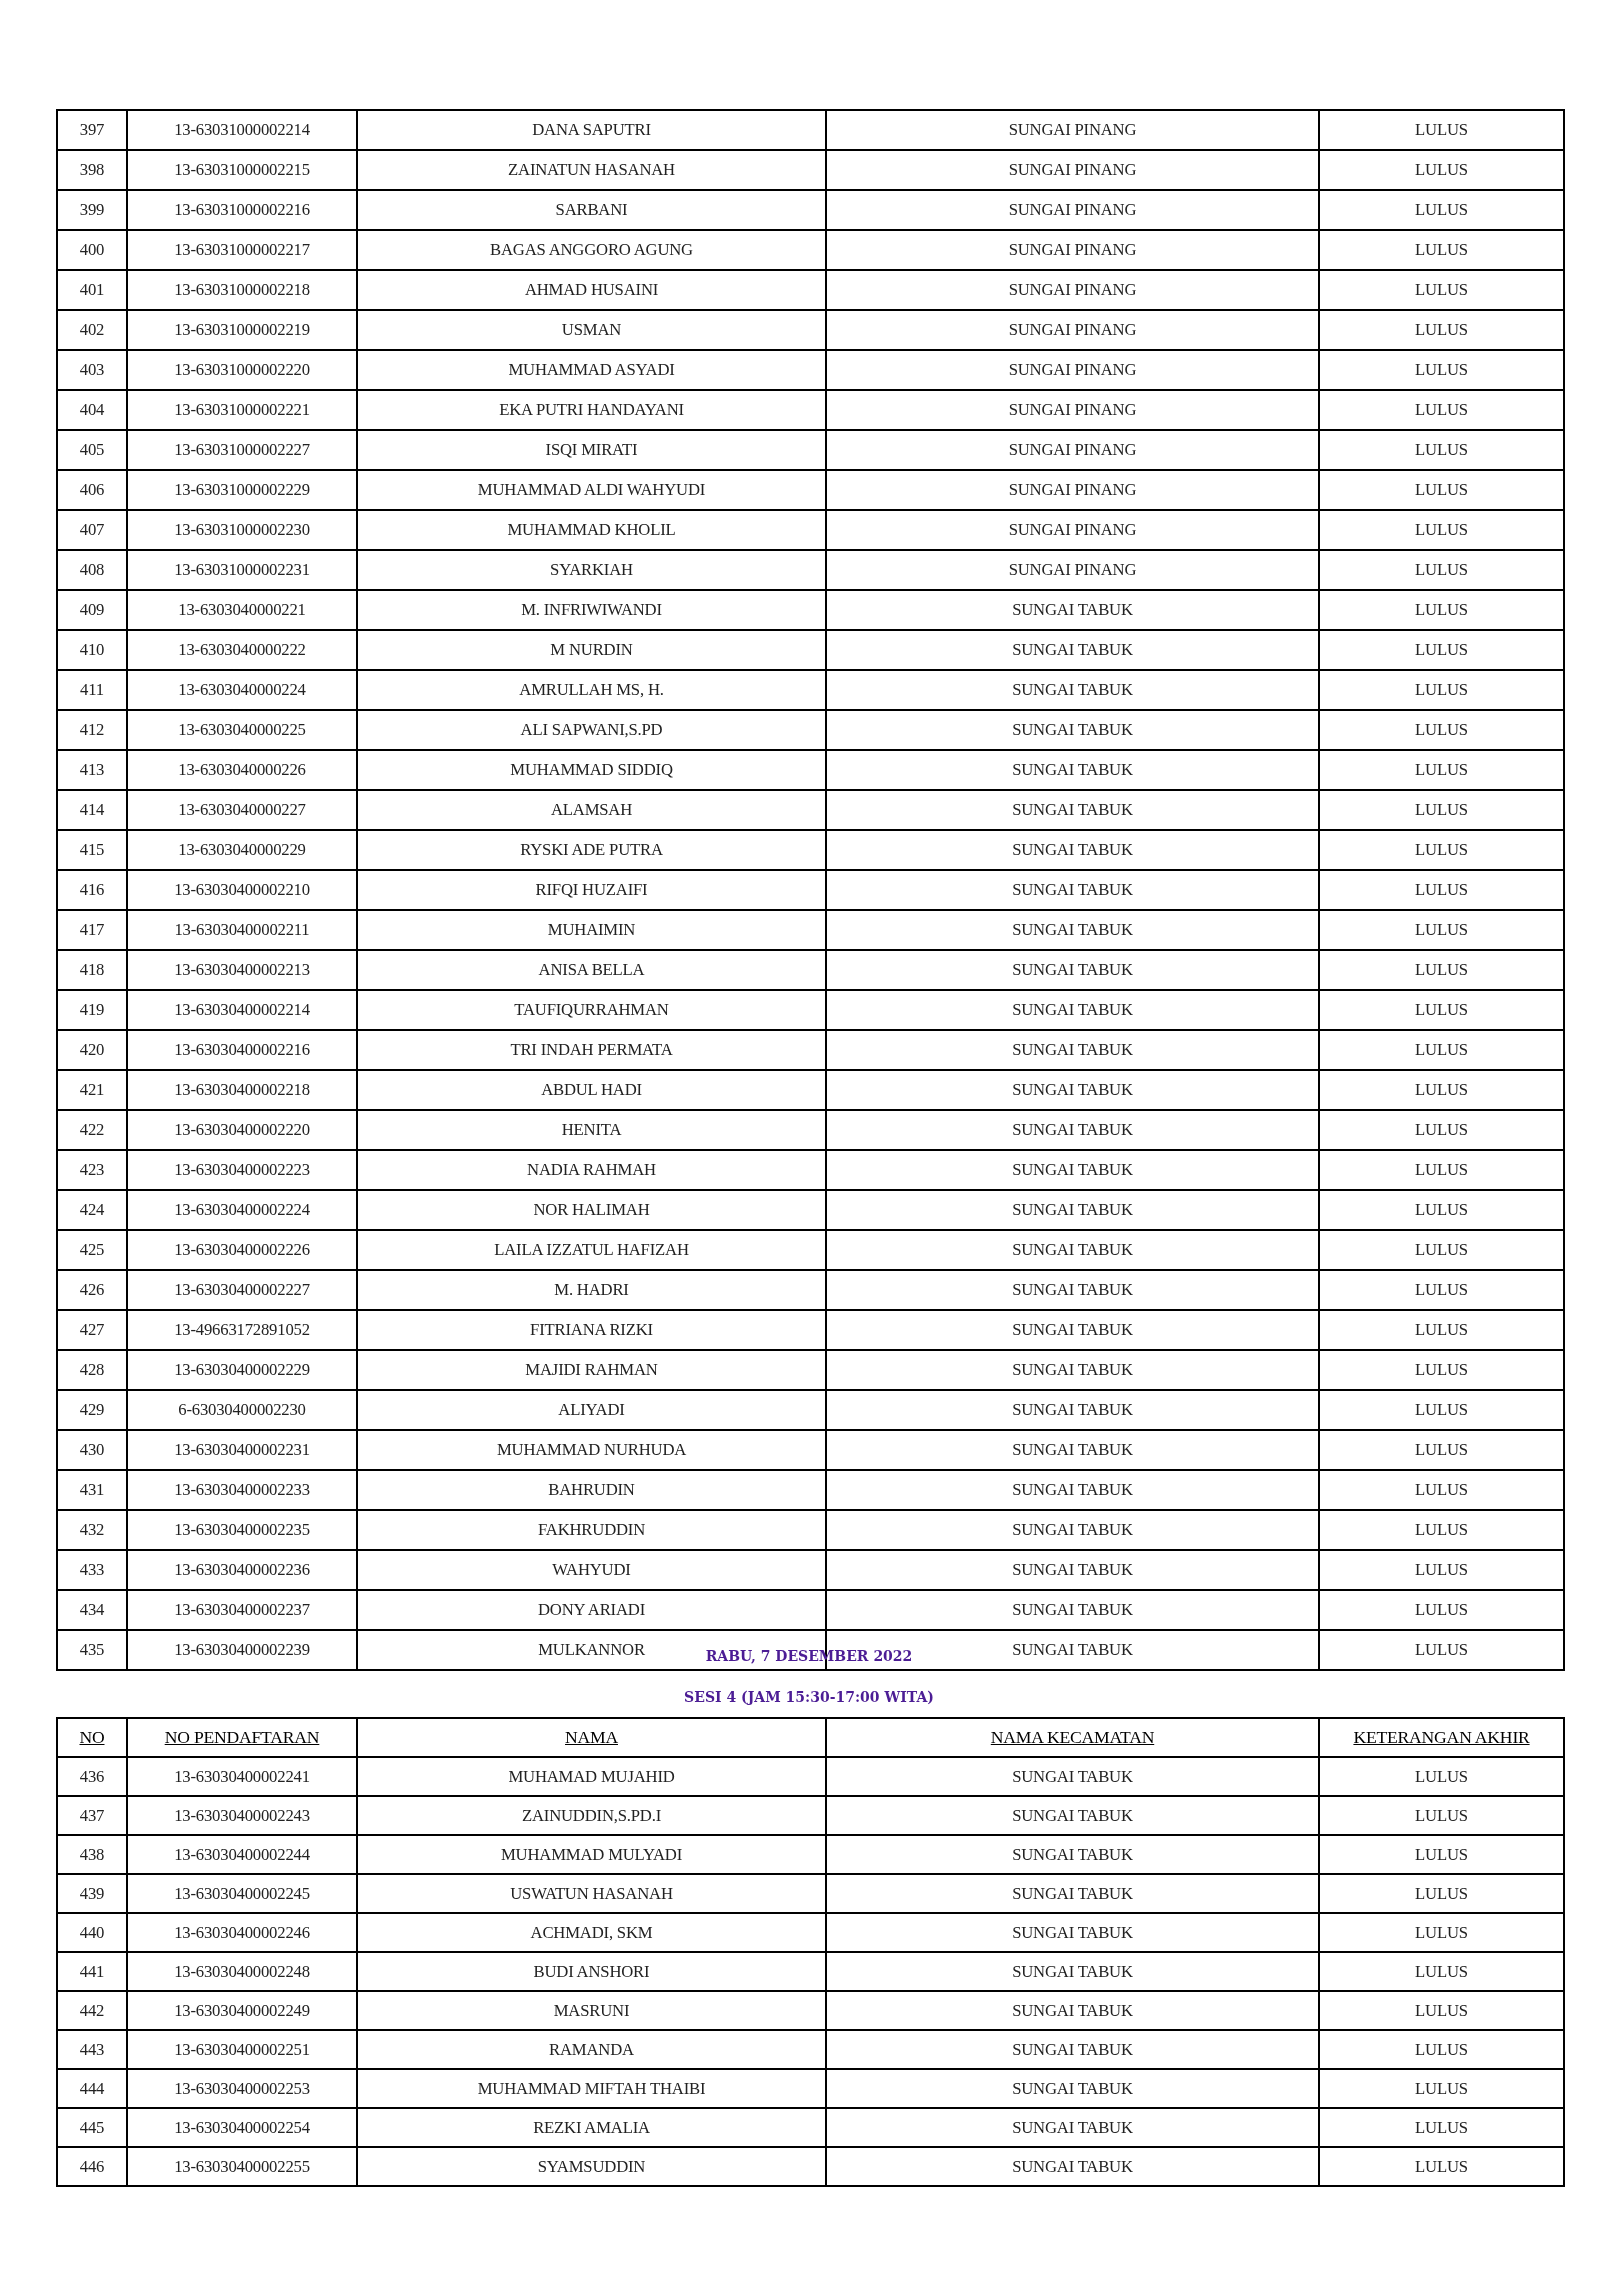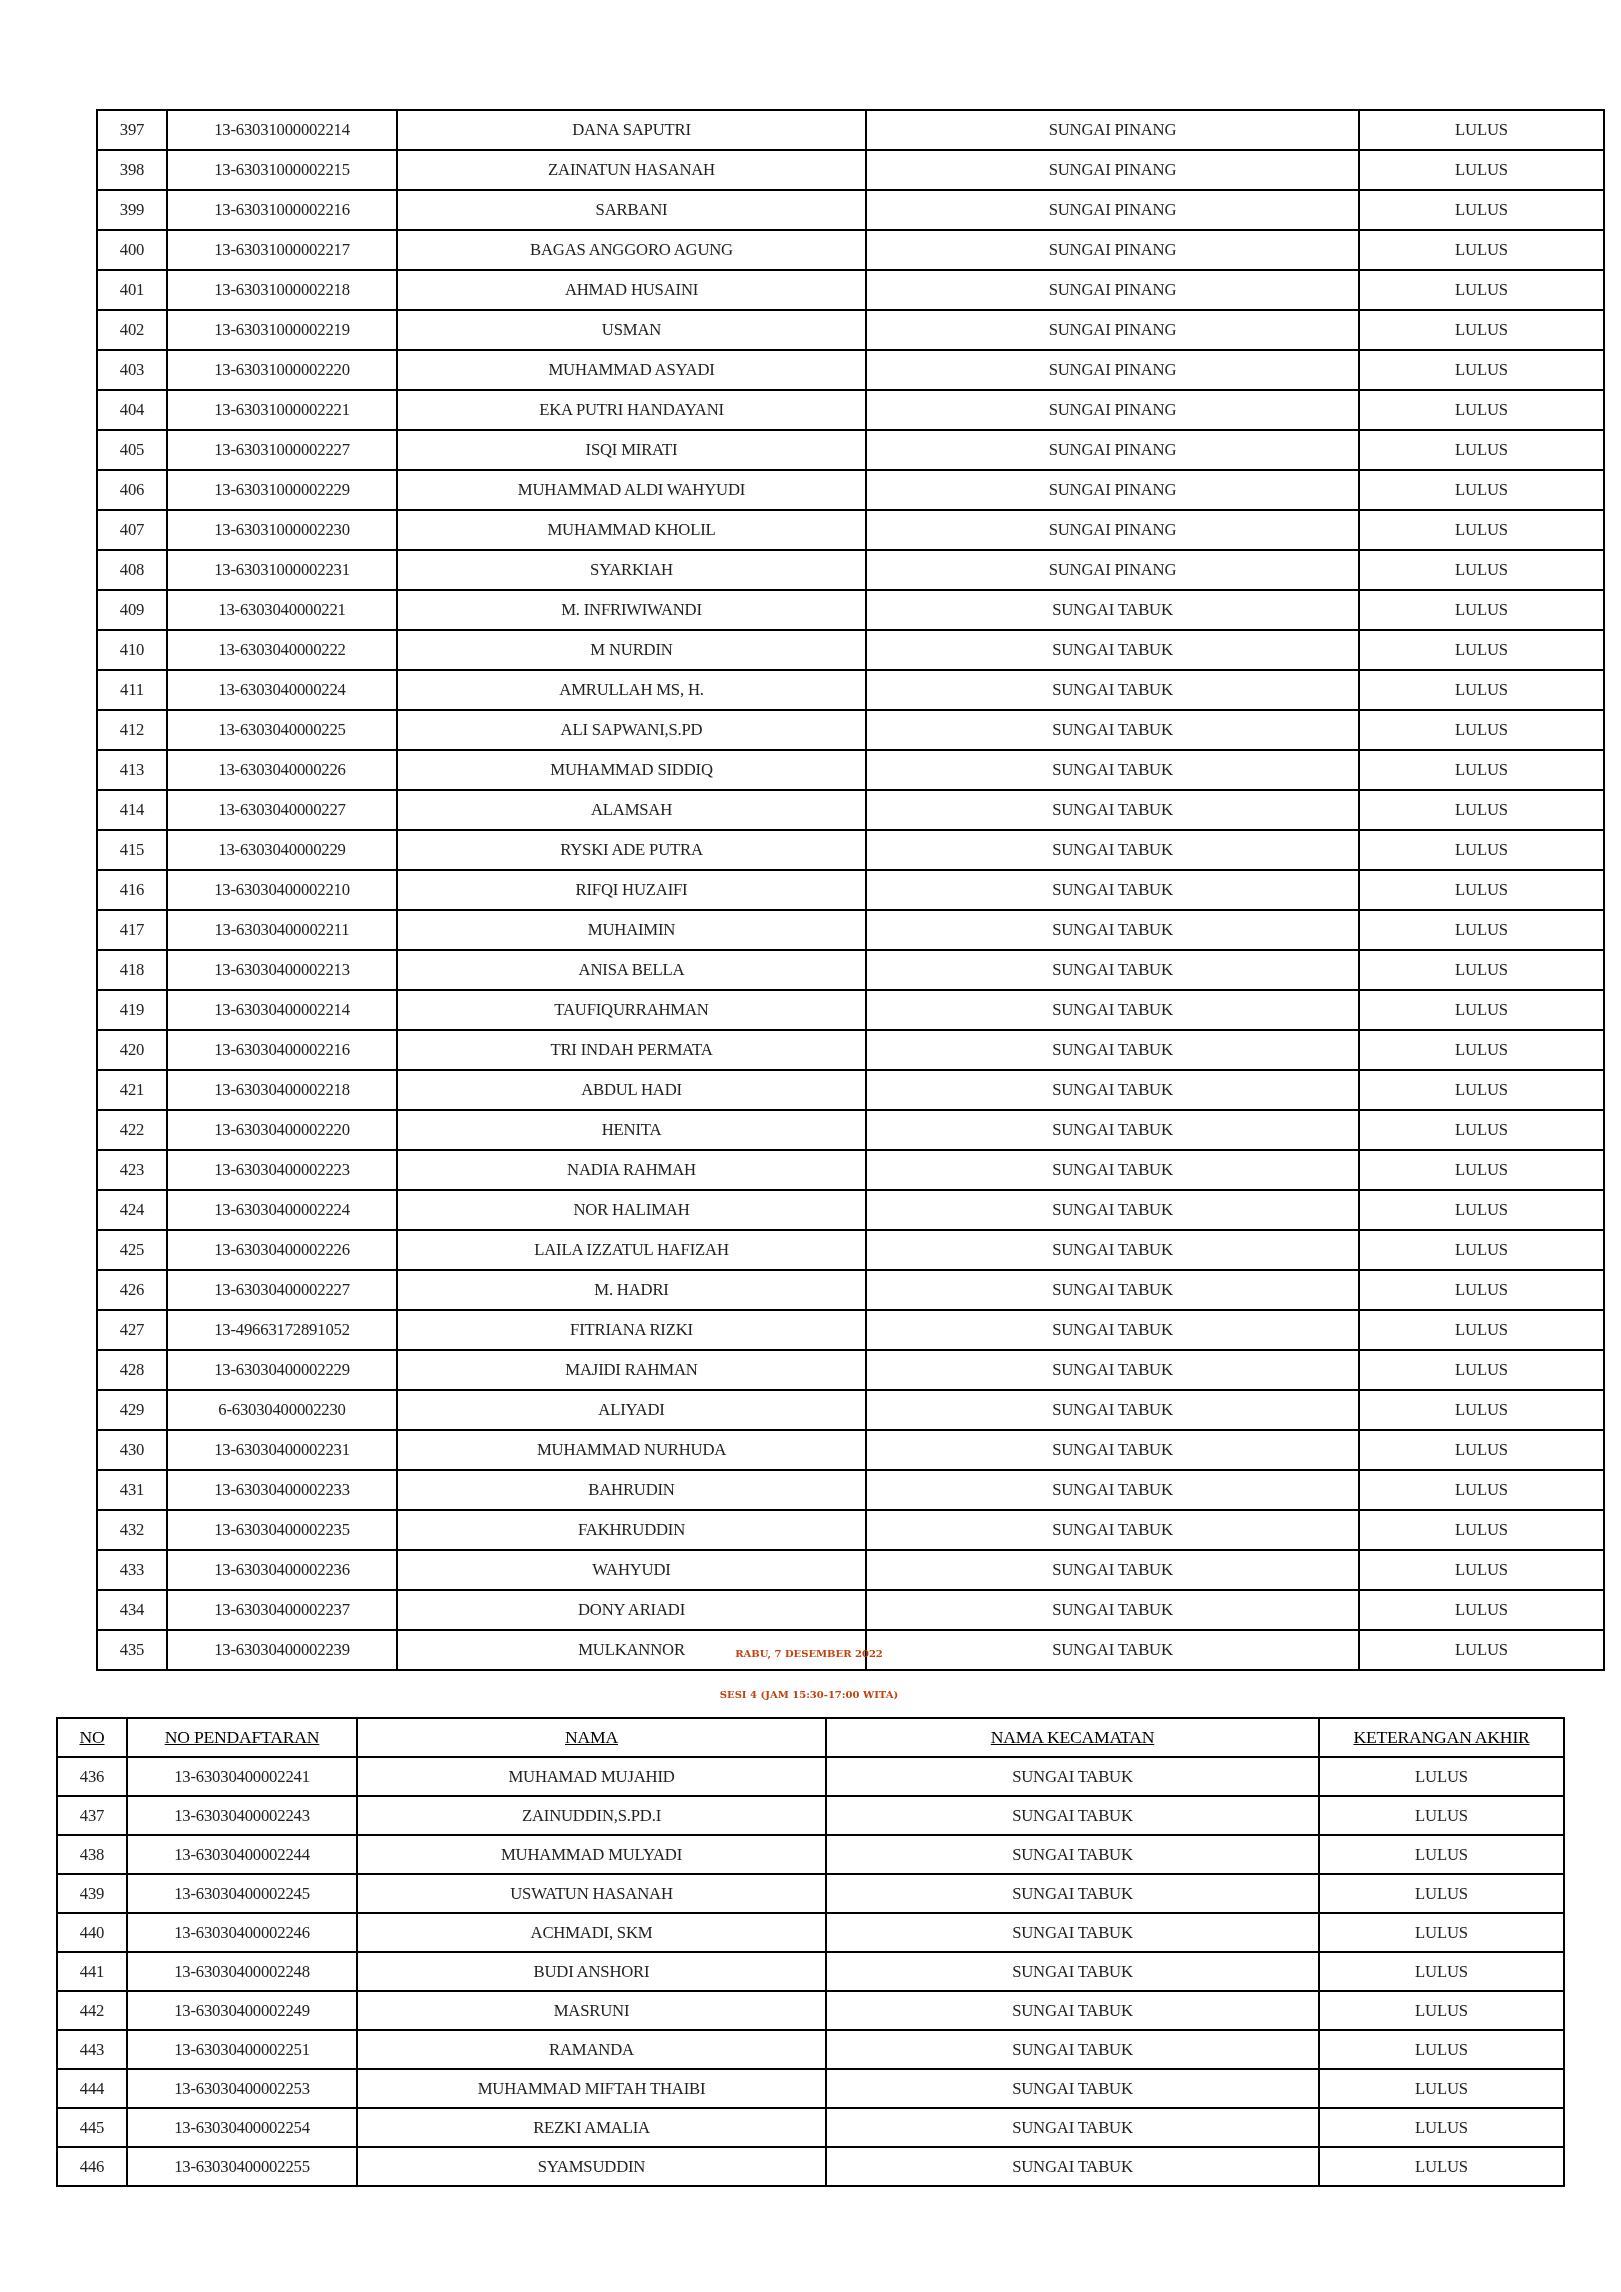--- a/index.html
+++ b/index.html
@@ -1,31 +1,31 @@
 <!DOCTYPE html>
 <html><head>
 <meta charset="utf-8">
 <style>
   html, body { margin: 0; padding: 0; background: #ffffff; }
   body { width: 1621px; height: 2293px; position: relative; overflow: hidden;
          font-family: "Liberation Serif", "DejaVu Serif", serif; color: #111; }
   table.grid { position: absolute; left: 56px; width: 1506px; border-collapse: collapse; table-layout: fixed; }
   table.grid td, table.grid th { border: 2.9px solid #000; padding: 0 3.9px; font-weight: normal;
          font-size: 16.7px; white-space: nowrap; overflow: hidden; letter-spacing: -0.2px; color: #222; }
-  #table-1 { top: 109px; margin-left: 40px; }
+  #table-1 { top: 109px; }
   #table-1 tr { height: 40px; }
   #table-2 { top: 1717px; }
   #table-2 tr { height: 39px; }
   col.c-no { width: 70px; } col.c-reg { width: 230px; } col.c-name { width: 469px; }
   col.c-kec { width: 493px; } col.c-ket { width: 245px; }
   .ctr { text-align: center; }
   .lft { text-align: center; }
   th { color: #000 !important; font-size: 17.6px !important; text-decoration: underline; }
   .heading { position: absolute; left: 56px; width: 1506px; text-align: center;
-             font-family: "DejaVu Serif", serif; font-weight: bold; font-size: 10px; color: #c2410c; }
+             font-family: "DejaVu Serif", serif; font-weight: bold; font-size: 14px; color: #4c1d95; }
   #heading-date { top: 1648px; }
   #heading-session { top: 1689px; }
 </style>
 </head>
 <body>
 
 <table class="grid" id="table-1">
   <colgroup>
       <col class="c-no">
       <col class="c-reg">

